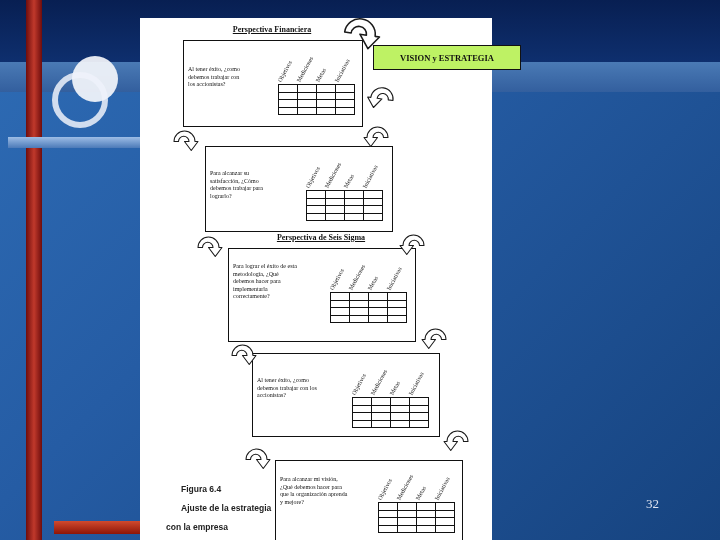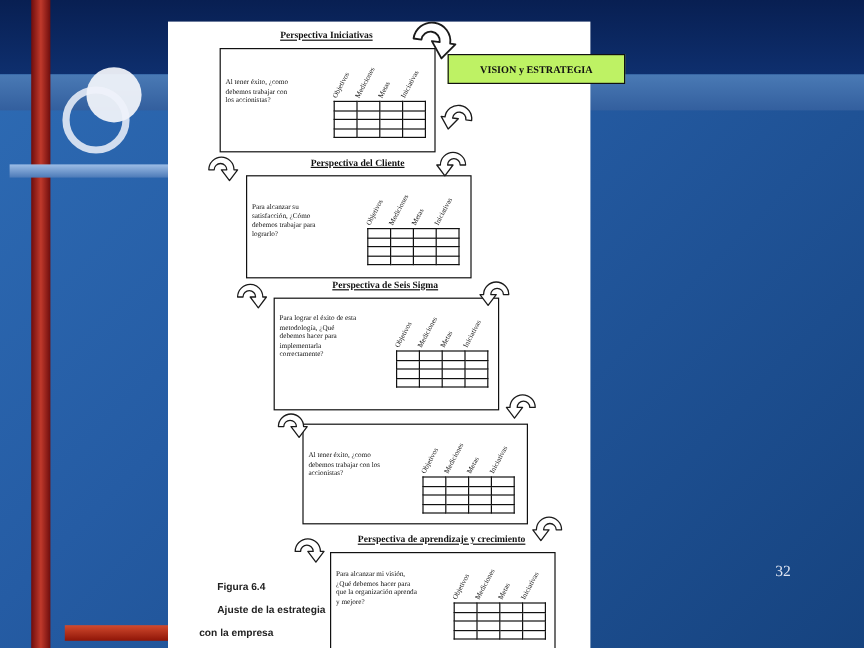--- a/index.html
+++ b/index.html
@@ -49,21 +49,21 @@
   .s4{left:275px;top:460px;width:186px;height:80px;}
   .s4 .sec-q{left:5px;top:16px;width:70px;}
   .s4 .kpi{left:103px;top:6px;}
   
   .vision{left:373px;top:45px;width:146px;height:23px;background:#bef264;border:1.5px solid #111;
           display:flex;align-items:center;justify-content:center;font-weight:bold;font-size:8.5px;color:#111;}
   
   .cap{left:166px;font-family:"Liberation Sans",sans-serif;font-weight:bold;font-size:8.5px;color:#222;}
   .cap1{top:484px;padding-left:15px;}.cap2{top:503px;margin-left:15px;}.cap3{top:522px;}
   
-  .pagenum{left:646px;top:468px;font-size:13px;color:#dfe5f2;}
+  .pagenum{left:646px;top:496px;font-size:13px;color:#dfe5f2;}
   
   .arrow{position:absolute;}
   .arrow svg{display:block;width:100%;height:100%;}
   .a1{left:336px;top:6px;width:54px;height:44px;transform:rotate(8deg);}
   .a2{left:364px;top:78px;width:34px;height:32px;transform:scaleX(-1) rotate(-8deg);}
   .a3{left:170px;top:122px;width:32px;height:30px;}
   .a4{left:360px;top:118px;width:32px;height:30px;transform:scaleX(-1);}
   .a5{left:194px;top:228px;width:32px;height:30px;}
   .a6{left:396px;top:226px;width:32px;height:30px;transform:scaleX(-1);}
   .a7{left:418px;top:320px;width:32px;height:30px;transform:scaleX(-1);}
@@ -83,21 +83,21 @@
 <div class="abs red-bar"></div>
 
 <div class="abs doc"></div>
 
 <div class="abs vision">
   <span>VISION y ESTRATEGIA</span>
 </div>
 
 <div class="section s0">
   <div class="sec-box"></div>
-  <div class="sec-title">Perspectiva Iniciativas</div>
+  <div class="sec-title">Perspectiva Financiera</div>
   <div class="sec-q">Al tener éxito, ¿como debemos trabajar con los accionistas?</div>
   <div class="kpi">
     <div class="heads">
       <span>Objetivos</span>
       <span>Mediciones</span>
       <span>Metas</span>
       <span>Iniciativas</span>
     </div>
     <table class="grid-table">
         <tbody>
@@ -125,21 +125,20 @@
             <td></td>
             <td></td>
           </tr>
         </tbody>
       </table>
   </div>
 </div>
 
 <div class="section s1">
   <div class="sec-box"></div>
-  <div class="sec-title">Perspectiva del Cliente</div>
   <div class="sec-q">Para alcanzar su satisfacción, ¿Cómo debemos trabajar para lograrlo?</div>
   <div class="kpi">
     <div class="heads">
       <span>Objetivos</span>
       <span>Mediciones</span>
       <span>Metas</span>
       <span>Iniciativas</span>
     </div>
     <table class="grid-table">
         <tbody>
@@ -250,21 +249,20 @@
             <td></td>
             <td></td>
           </tr>
         </tbody>
       </table>
   </div>
 </div>
 
 <div class="section s4">
   <div class="sec-box"></div>
-  <div class="sec-title">Perspectiva de aprendizaje y crecimiento</div>
   <div class="sec-q">Para alcanzar mi visión, ¿Qué debemos hacer para que la organización aprenda y mejore?</div>
   <div class="kpi">
     <div class="heads">
       <span>Objetivos</span>
       <span>Mediciones</span>
       <span>Metas</span>
       <span>Iniciativas</span>
     </div>
     <table class="grid-table">
         <tbody>

